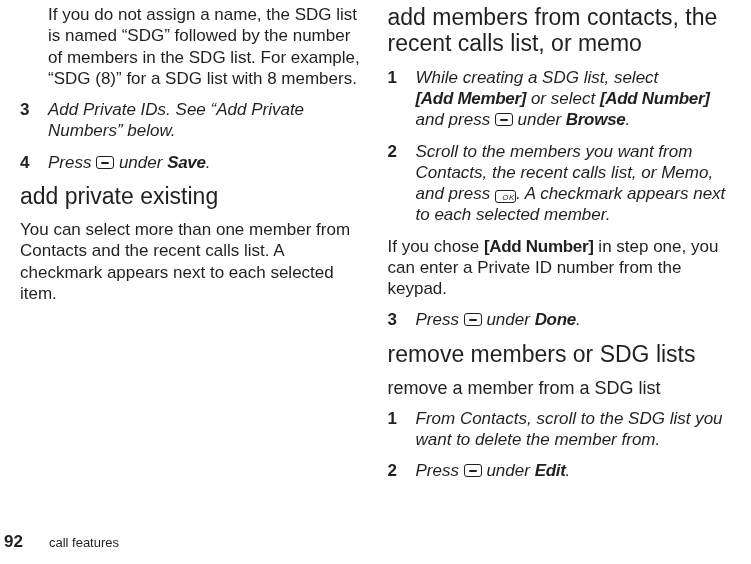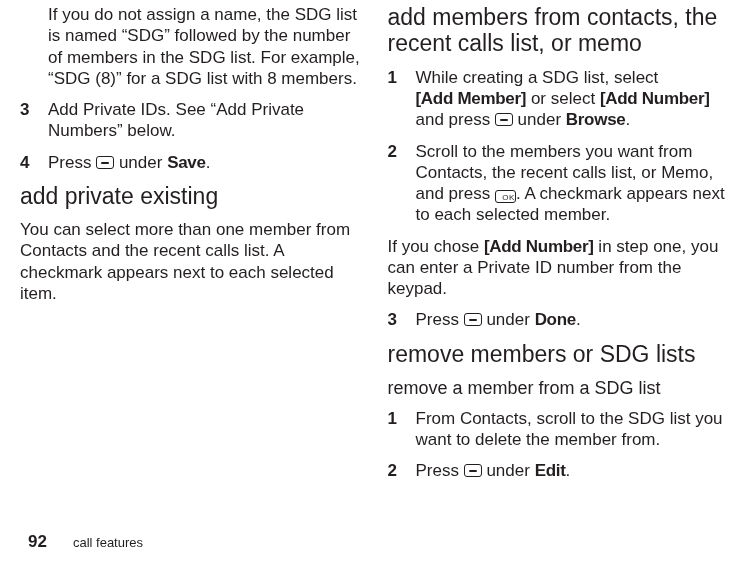--- a/index.html
+++ b/index.html
@@ -20,21 +20,21 @@
   .col {
     flex: 1 1 0;
     min-width: 0;
   }
   .para { margin-bottom: 10px; }
   .hang { display: flex; margin-bottom: 10px; }
   .hang .num {
     flex: 0 0 28px;
     font-weight: 700;
   }
-  .hang .txt { flex: 1; }
+  .hang .txt { flex: 1; font-style: italic; }
   .bold { font-weight: 700; letter-spacing: -0.3px; }
   h2.sub {
     font-size: 23px;
     font-weight: 400;
     margin: 8px 0 10px 0;
     line-height: 1.15;
   }
   h3.minor {
     font-size: 18px;
     font-weight: 400;
@@ -63,21 +63,21 @@
     border-radius: 3px;
     vertical-align: -1px;
     font-size: 8px;
     line-height: 13px;
     text-align: right;
     font-weight: 500;
     letter-spacing: 0.5px;
   }
   .footer {
     position: absolute;
-    left: 28px;
+    left: 4px;
     bottom: 12px;
     display: flex;
     align-items: baseline;
     gap: 26px;
   }
   .footer .pg { font-weight: 700; font-size: 17px; }
   .footer .sec { font-weight: 400; font-size: 13px; }
 </style>
 </head>
 <body>

